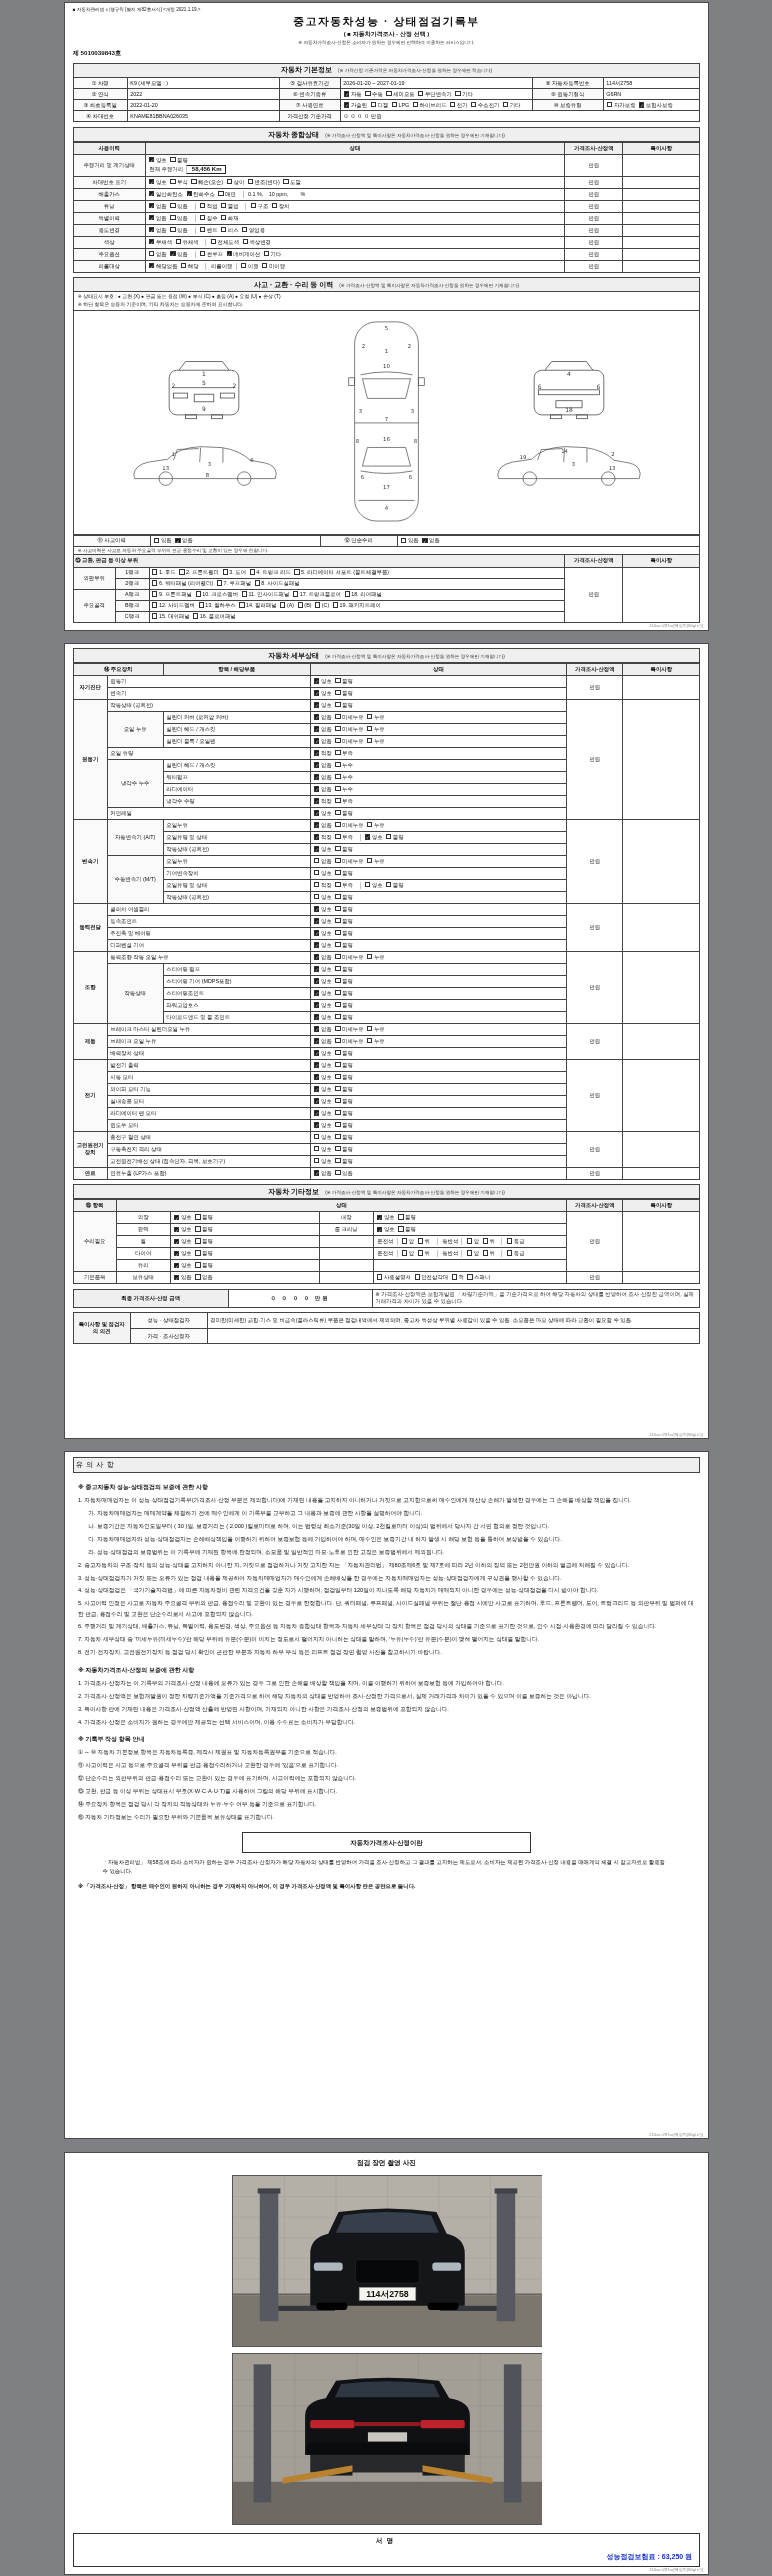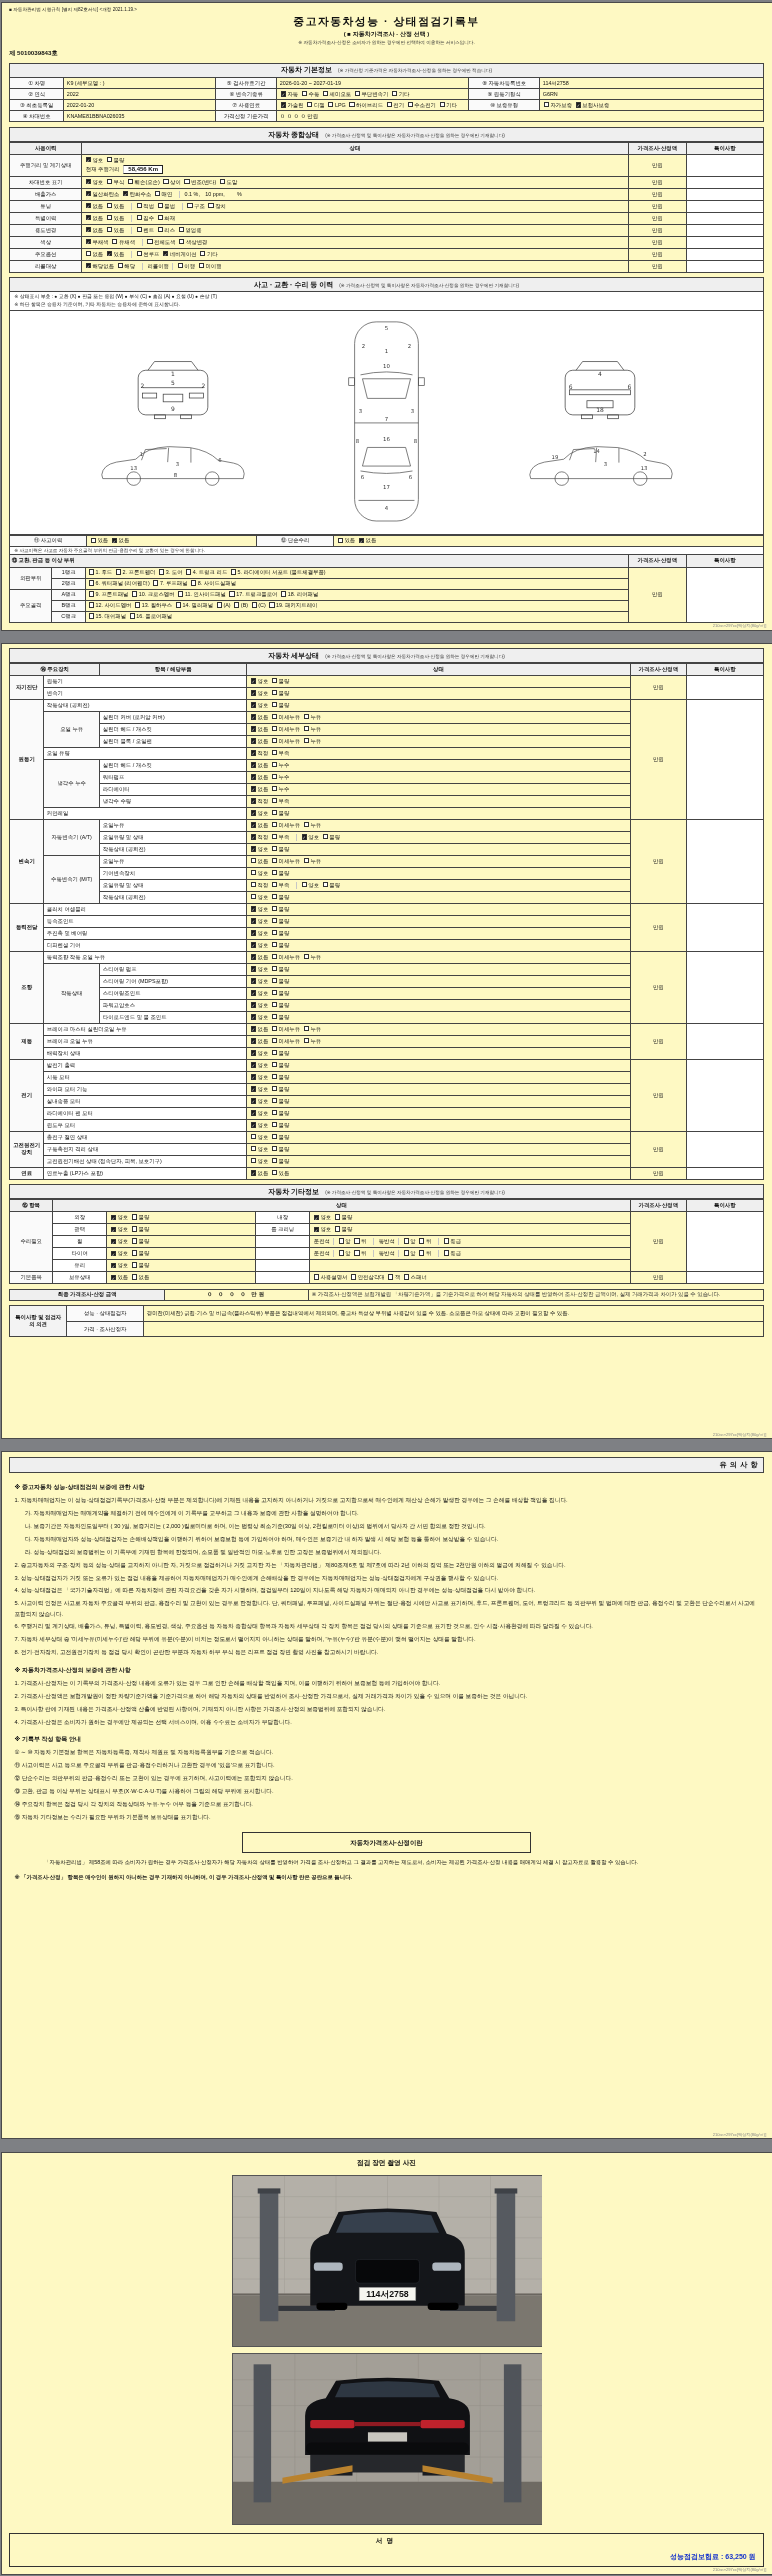--- a/index.html
+++ b/index.html
@@ -1,19 +1,19 @@
 <!DOCTYPE html>
 <html style="font-size:8.2px"><head>
 <meta charset="utf-8">
 <style>
 *{box-sizing:border-box}
 html,body{margin:0;padding:0}
 body{width:773px;background:#7e8084;font-family:"Liberation Sans","DejaVu Sans",sans-serif;color:#111}
 .canvas{width:773px;padding:2.1px 0 5.2px}
-.page{width:772px;margin:0 auto 12.4px;background:#fef9c3;border:0.5px solid #4a4a4a;padding:4.1px 7.7px 7.2px;position:relative}
+.page{width:645px;margin:0 auto 12.4px;background:#ffffff;border:0.5px solid #4a4a4a;padding:4.1px 7.7px 7.2px;position:relative}
 .p1{min-height:587px}.p2{min-height:796px}.p3{min-height:688px}.p4{min-height:397px}
 .form-ref{font-size:4.6px;color:#222;margin:0 0 1.5px}
 .doc-head{text-align:center;padding:1px 0 2.1px}
 .doc-title{font-size:10.8px;font-weight:bold;letter-spacing:1.5px}
 .doc-sub{font-size:6px;font-weight:bold;margin-top:1.5px}
 .doc-note{font-size:4.6px;color:#333;margin-top:1px}
 .doc-no{text-align:left;font-size:6.2px;font-weight:bold;margin:2.1px 0 1.5px}
 .sec{margin-top:4.6px}
 .sec-title{border:0.5px solid #444;background:#efefef;text-align:center;font-size:7px;font-weight:bold;padding:1.5px 2.1px;margin-bottom:-0.5px;position:relative;z-index:1}
 .sec-title .tnote{font-weight:normal;font-size:4.6px;color:#333;margin-left:4.1px}
@@ -42,21 +42,21 @@
 #view-front svg,#view-rear svg{width:98px}
 #view-side_l svg,#view-side_r svg{width:155px}
 #view-top svg{width:103px}
 .hnote{font-size:4.6px;color:#333;border:0.5px solid #444;border-top:none;padding:1px 4.1px;margin-bottom:-0.5px;background:#fff}
 .flabel{background:#efefef;font-weight:bold;text-align:center;font-size:6.2px}
 .fvalue{font-weight:bold;text-align:center;font-size:6.7px;letter-spacing:2.1px}
 .fnote{font-size:4.4px;color:#333}
 .side{background:#f3f3f3;font-weight:bold;text-align:center;font-size:5.2px}
 .rtext{font-size:5.2px;height:15.5px}
 .notices{font-size:5.7px;line-height:1.8;padding:2.1px 5.2px}
-.notices-title{text-align:right;font-weight:bold;font-size:7.2px;border:0.5px solid #444;background:#efefef;padding:2.1px;letter-spacing:3.1px}
+.notices-title{text-align:left;font-weight:normal;font-size:7.2px;border:0.5px solid #444;background:#efefef;padding:2.1px;letter-spacing:3.1px}
 .nh{font-weight:bold;margin:7.2px 0 2.1px;font-size:6px}
 .ni{margin:2.6px 0}
 .ni.ind1{padding-left:10.3px}
 .nbox{width:289px;margin:10.3px auto 5.2px;border:0.8px solid #333;text-align:center;font-weight:bold;font-size:6.4px;padding:3.6px}
 .nboxtext{font-size:5.4px;margin:3.1px auto;width:92%;line-height:1.7}
 .ntail{font-size:5.4px;margin-top:5.2px;font-weight:bold}
 .photos-title{text-align:center;font-weight:bold;font-size:6.7px;padding:2.1px;margin-bottom:3.1px}
 .photo{width:310px;margin:5.2px auto;border:0.5px solid #555;font-size:0;background:#999}
 .sign-box{border:0.8px solid #333;margin:8.2px auto 0;height:34px;position:relative;width:100%}
 .sign-title{text-align:center;font-weight:bold;font-size:6.7px;padding-top:3.6px;letter-spacing:4.1px}

